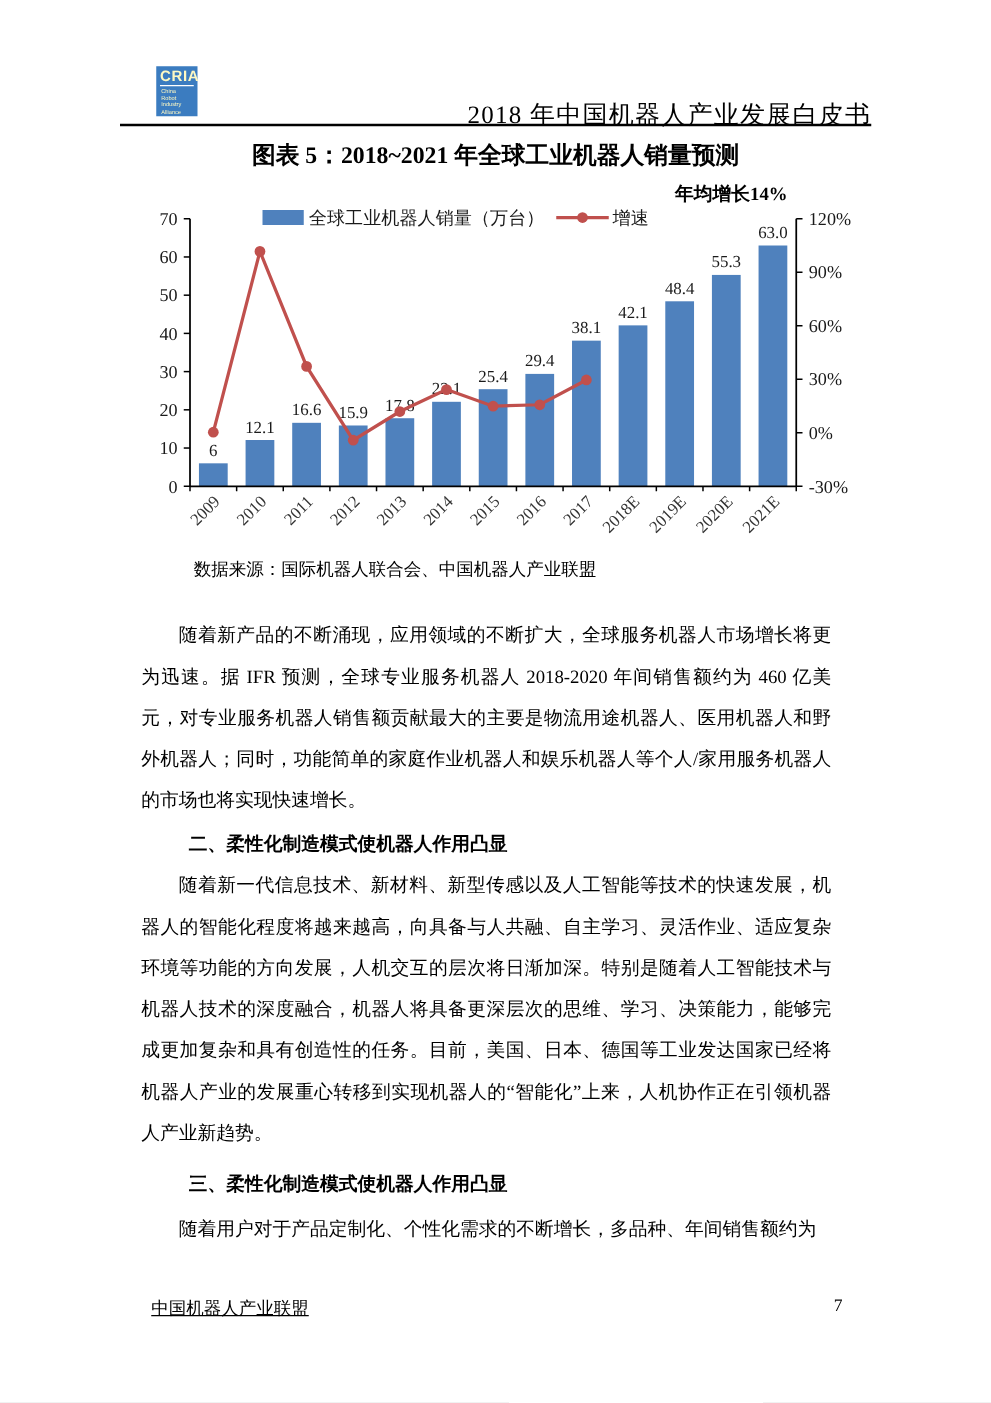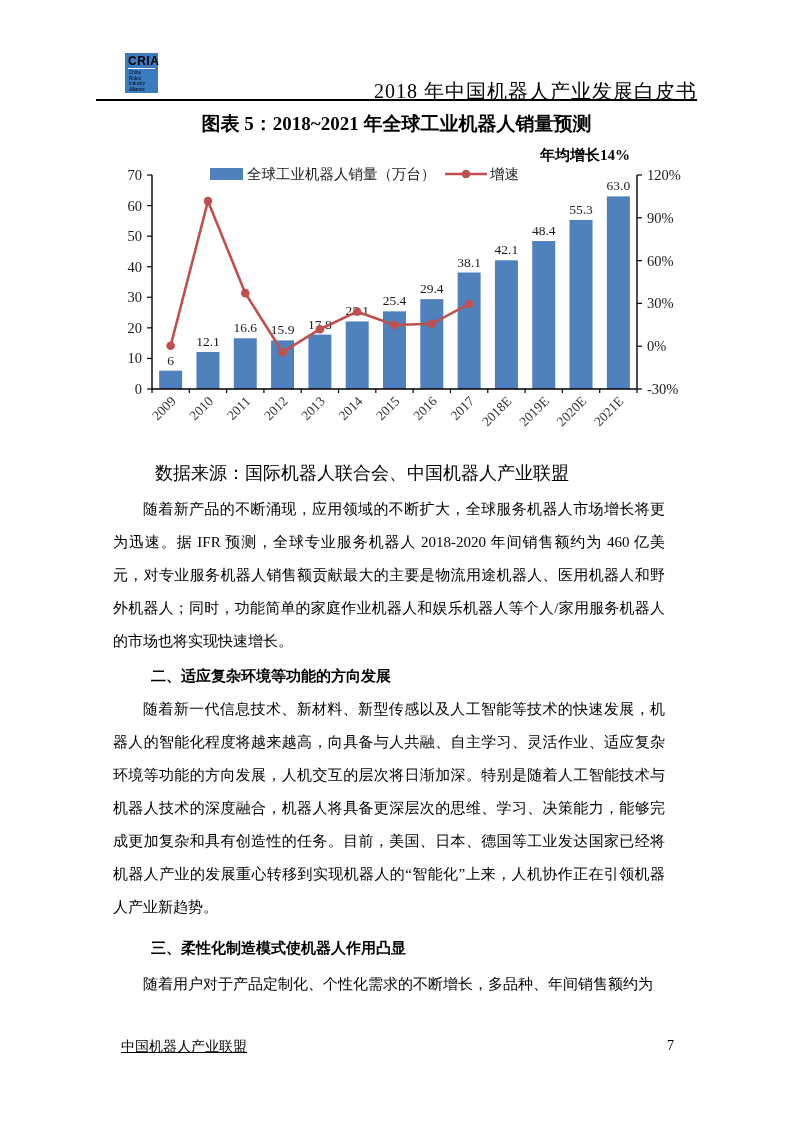--- a/index.html
+++ b/index.html
@@ -3,35 +3,35 @@
 <meta charset="utf-8">
 <style>
   html,body{margin:0;padding:0;background:#e8e8e8;}
   .page{
     position:relative;width:793px;height:1122px;background:#ffffff;
     margin:0 auto;overflow:hidden;
     font-family:"Liberation Serif","DejaVu Serif",serif;color:#000;
   }
   
   .logo{position:absolute;left:125px;top:53px;width:33px;height:40px;background:#3b7cc0;
-        color:#000000;text-align:center;}
+        color:#fef9c3;text-align:center;}
   .logo .cria{font-family:"Liberation Sans","DejaVu Sans",sans-serif;font-weight:bold;
         font-size:12px;line-height:13px;letter-spacing:.5px;border-bottom:1px solid #fff;
         margin:2px 3px 1px 3px;}
   .logo .sub{font-family:"Liberation Sans","DejaVu Sans",sans-serif;font-size:4.5px;
         line-height:5.5px;white-space:pre-line;text-align:left;padding-left:4px;}
   .header-title{position:absolute;top:78px;left:96px;width:601px;text-align:right;
         font-size:20px;letter-spacing:1px;}
   .header-rule{position:absolute;top:99px;left:96px;width:601px;height:0;
         border-top:2px solid #000;}
   
   .figure-title{position:absolute;top:111px;left:96px;width:601px;text-align:center;
         font-weight:bold;font-size:19px;}
   .chart{position:absolute;left:96px;top:140px;width:601px;height:312px;}
-  .source{position:absolute;left:155px;top:461px;font-size:18px;}
+  .source{position:absolute;left:155px;top:447px;font-size:14px;}
   
   .body-block{position:absolute;left:113px;width:552px;font-size:15px;line-height:33px;
         text-align:justify;}
   .body-block.para{text-indent:30px;}
   .heading{position:absolute;left:121px;width:552px;font-size:15px;font-weight:bold;
         text-indent:30px;line-height:33px;}
   
   .footer-org{position:absolute;left:121px;top:1038px;font-size:14px;text-decoration:underline;}
   .footer-page{position:absolute;left:96px;top:1038px;width:578px;text-align:right;font-size:14px;}
 </style>
@@ -149,20 +149,20 @@
       <rect x="114" y="28" width="33" height="12" fill="#4f81bd"></rect>
       <text x="151" y="39" font-size="14.5" font-family="&quot;Liberation Serif&quot;,&quot;DejaVu Serif&quot;,serif" fill="#1a1a1a">全球工业机器人销量（万台）</text>
       <line x1="349" y1="34" x2="391" y2="34" stroke="#c0504d" stroke-width="2.6"></line>
       <circle cx="370" cy="34" r="4.3" fill="#c0504d"></circle>
       <text x="394" y="39" font-size="14.5" font-family="&quot;Liberation Serif&quot;,&quot;DejaVu Serif&quot;,serif" fill="#1a1a1a">增速</text>
       <text x="489" y="20" text-anchor="middle" font-size="15" font-weight="bold" font-family="&quot;Liberation Serif&quot;,&quot;DejaVu Serif&quot;,serif" fill="#000">年均增长14%</text>
     </svg>
   <div class="source">数据来源：国际机器人联合会、中国机器人产业联盟</div>
 
   <div class="body-block para" style="top:493px;">随着新产品的不断涌现，应用领域的不断扩大，全球服务机器人市场增长将更为迅速。据 IFR 预测，全球专业服务机器人 2018-2020 年间销售额约为 460 亿美元，对专业服务机器人销售额贡献最大的主要是物流用途机器人、医用机器人和野外机器人；同时，功能简单的家庭作业机器人和娱乐机器人等个人/家用服务机器人的市场也将实现快速增长。</div>
-  <div class="heading" style="top:660px;">二、适应复杂环境等功能的方向发展</div>
+  <div class="heading" style="top:660px;">二、柔性化制造模式使机器人作用凸显</div>
   <div class="body-block para" style="top:693px;">随着新一代信息技术、新材料、新型传感以及人工智能等技术的快速发展，机器人的智能化程度将越来越高，向具备与人共融、自主学习、灵活作业、适应复杂环境等功能的方向发展，人机交互的层次将日渐加深。特别是随着人工智能技术与机器人技术的深度融合，机器人将具备更深层次的思维、学习、决策能力，能够完成更加复杂和具有创造性的任务。目前，美国、日本、德国等工业发达国家已经将机器人产业的发展重心转移到实现机器人的“智能化”上来，人机协作正在引领机器人产业新趋势。</div>
   <div class="heading" style="top:932px;">三、柔性化制造模式使机器人作用凸显</div>
   <div class="body-block para" style="top:968px;">随着用户对于产品定制化、个性化需求的不断增长，多品种、年间销售额约为</div>
 
   <div class="footer-org">中国机器人产业联盟</div>
   <div class="footer-page">7</div>
 </div>
 
 </body></html>

